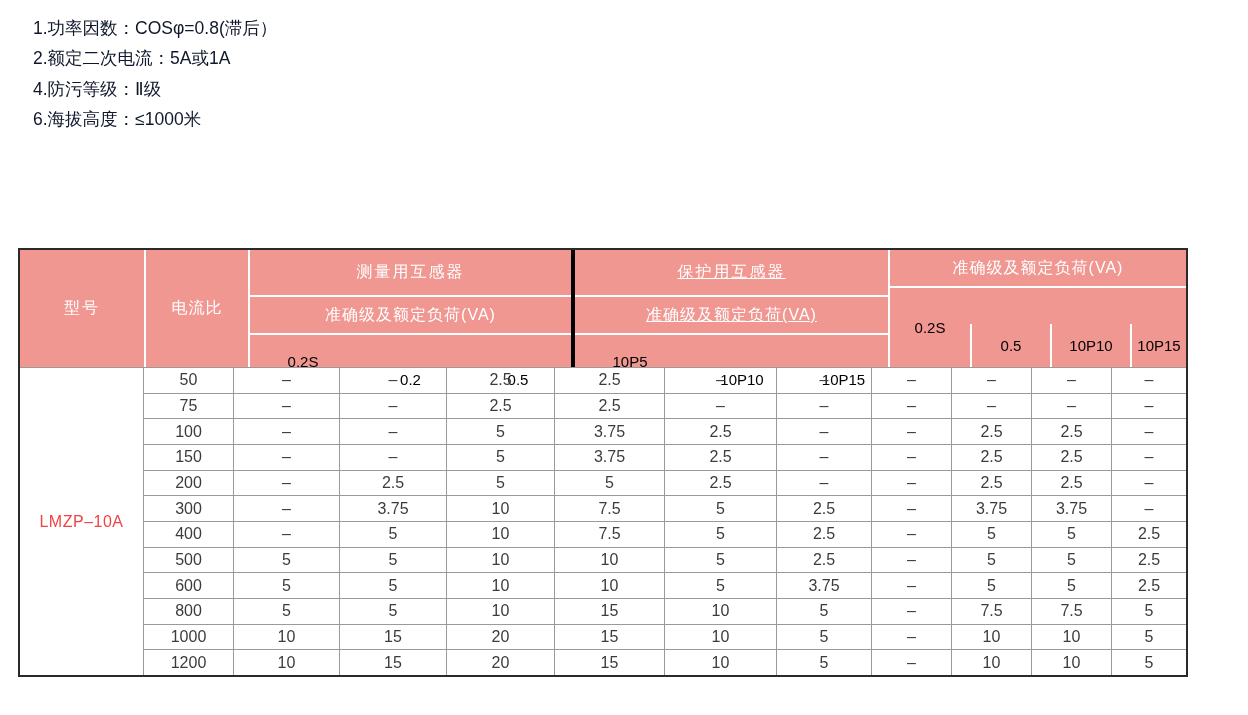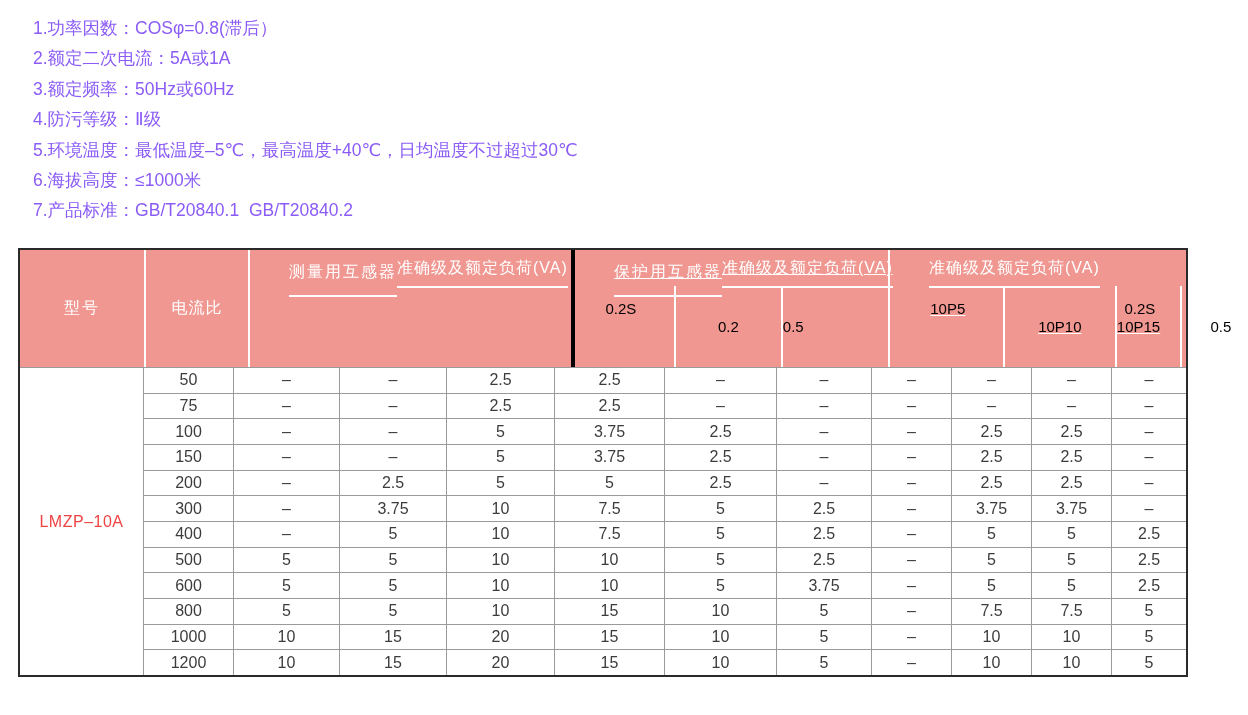--- a/index.html
+++ b/index.html
@@ -16,21 +16,21 @@
   .spec-list {
     position: absolute;
     left: 33px;
     top: 13px;
     font-size: 17.5px;
   }
   .spec-item {
     height: 30.4px;
     line-height: 30.4px;
     white-space: pre;
-    color: #8b5cf6;
+    color: #0f172a;
   }
 
   
   .ct-table {
     position: absolute;
     left: 18px;
     top: 248px;
     width: 1170px;
     height: 429px;
     border: 2px solid #2a2a2a;
@@ -53,21 +53,21 @@
     display: flex; align-items: center; justify-content: center;
     letter-spacing: 2px;
   }
   .h-ratio {
     width: 106px; flex: none;
     display: flex; align-items: center; justify-content: center;
     border-left: 2px solid #ffffff;
     border-right: 2px solid #ffffff;
     letter-spacing: 1px;
   }
-  .h-group { display: flex; flex-direction: row; flex: none; padding-left: 39px; }
+  .h-group { display: flex; flex-direction: column; flex: none; }
   .h-group.g1 { width: 321px; }
   .h-group.g2 { width: 317px; border-left: 4px solid #000000; text-decoration: underline; }
   .h-group.g3 { flex: 1; border-left: 2px solid #ffffff; }
   .group-title {
     height: 47px; flex: none;
     display: flex; align-items: center; justify-content: center;
     border-bottom: 2px solid #ffffff;
     letter-spacing: 2px;
   }
   .group-sub {
@@ -114,25 +114,22 @@
   .cell.v3 { width: 110px; } .cell.v4 { width: 112px; } .cell.v5 { width: 95px; }
   .cell.v6 { width: 80px; }  .cell.v7 { width: 80px; }  .cell.v8 { width: 80px; }
   .cell.v9 { flex: 1; border-right: none; }
 </style>
 </head>
 <body>
 
 <div class="spec-list">
   <div class="spec-item">1.功率因数：COSφ=0.8(滞后）</div>
   <div class="spec-item">2.额定二次电流：5A或1A</div>
-  <div class="spec-item">3.额定频率：50Hz或60Hz</div>
   <div class="spec-item">4.防污等级：Ⅱ级</div>
-  <div class="spec-item">5.环境温度：最低温度–5℃，最高温度+40℃，日均温度不过超过30℃</div>
   <div class="spec-item">6.海拔高度：≤1000米</div>
-  <div class="spec-item">7.产品标准：GB/T20840.1  GB/T20840.2</div>
 </div>
 
 <div class="ct-table">
 
   <div class="thead">
     <div class="h-model">型号</div>
     <div class="h-ratio">电流比</div>
 
     <div class="h-group g1">
       <div class="group-title">测量用互感器</div>

